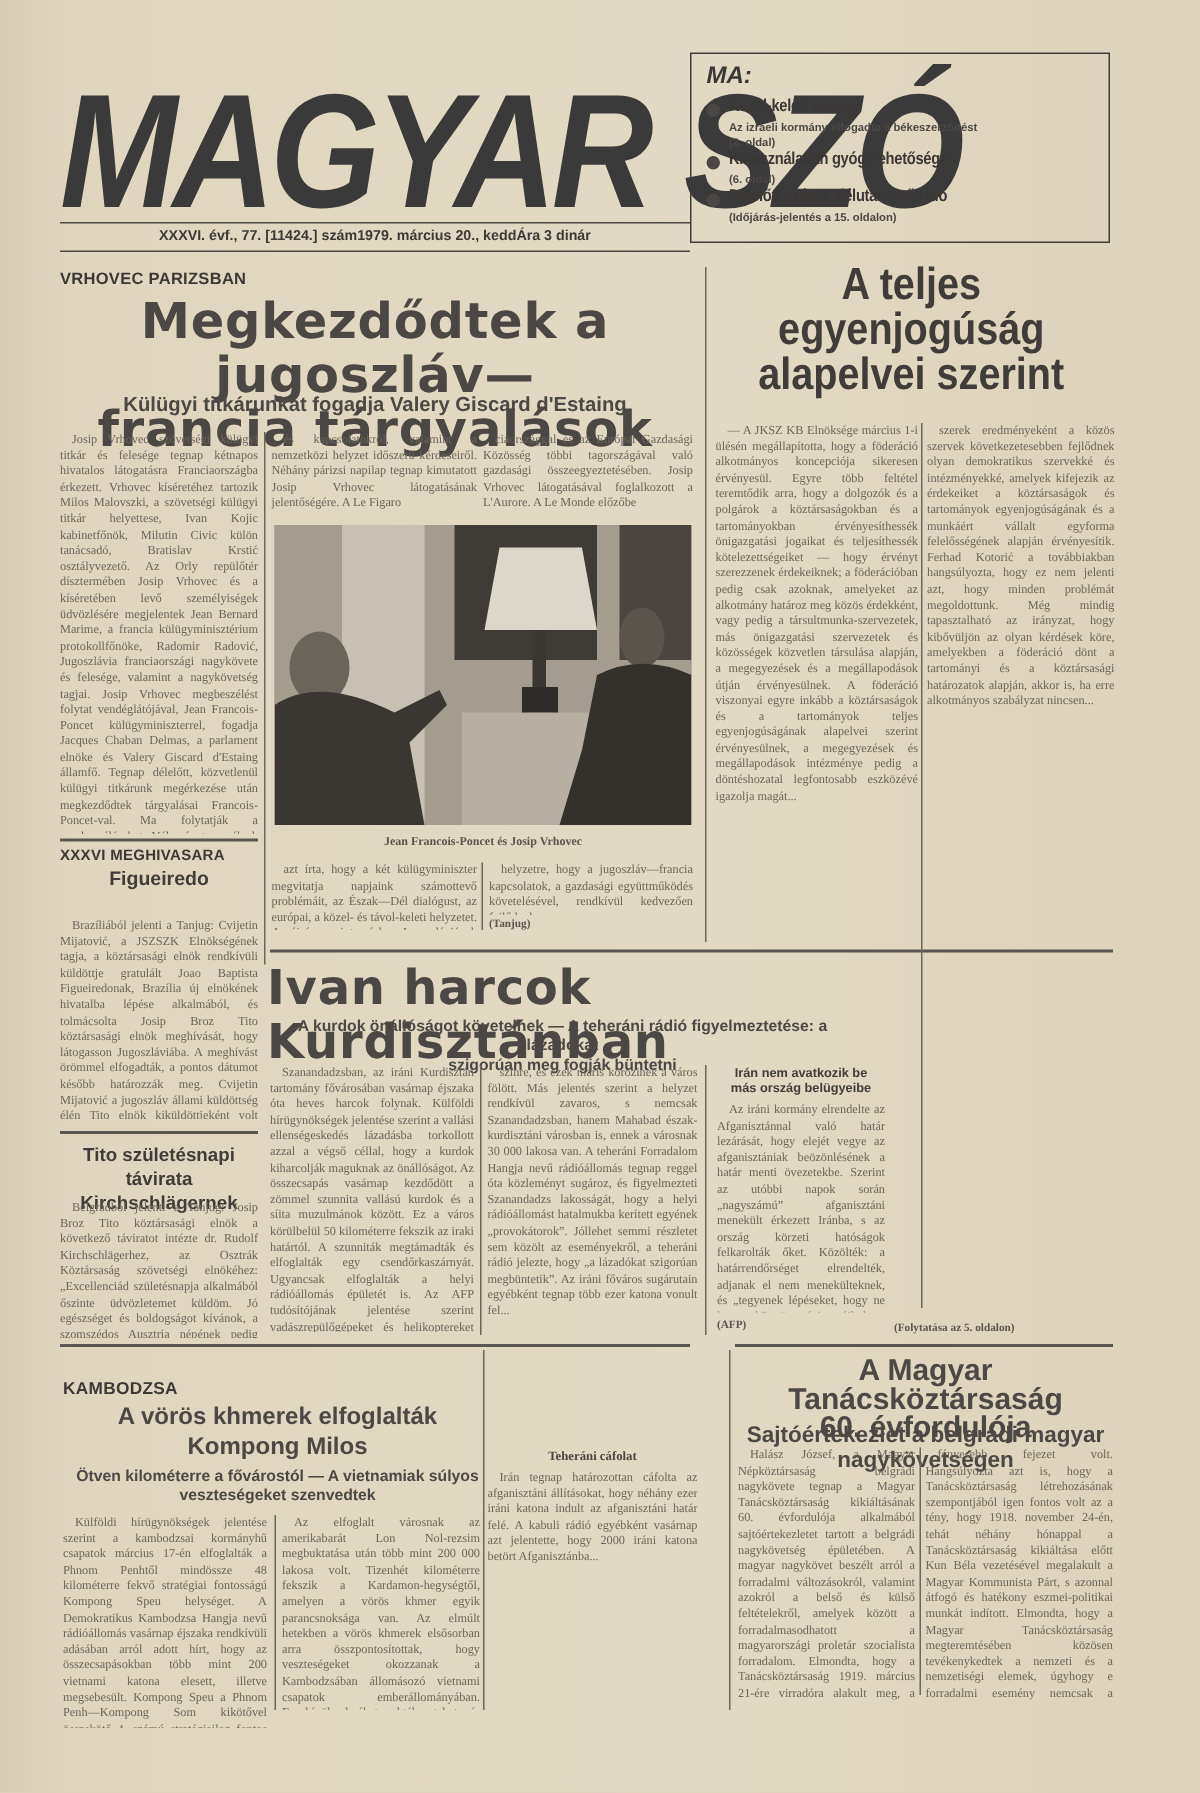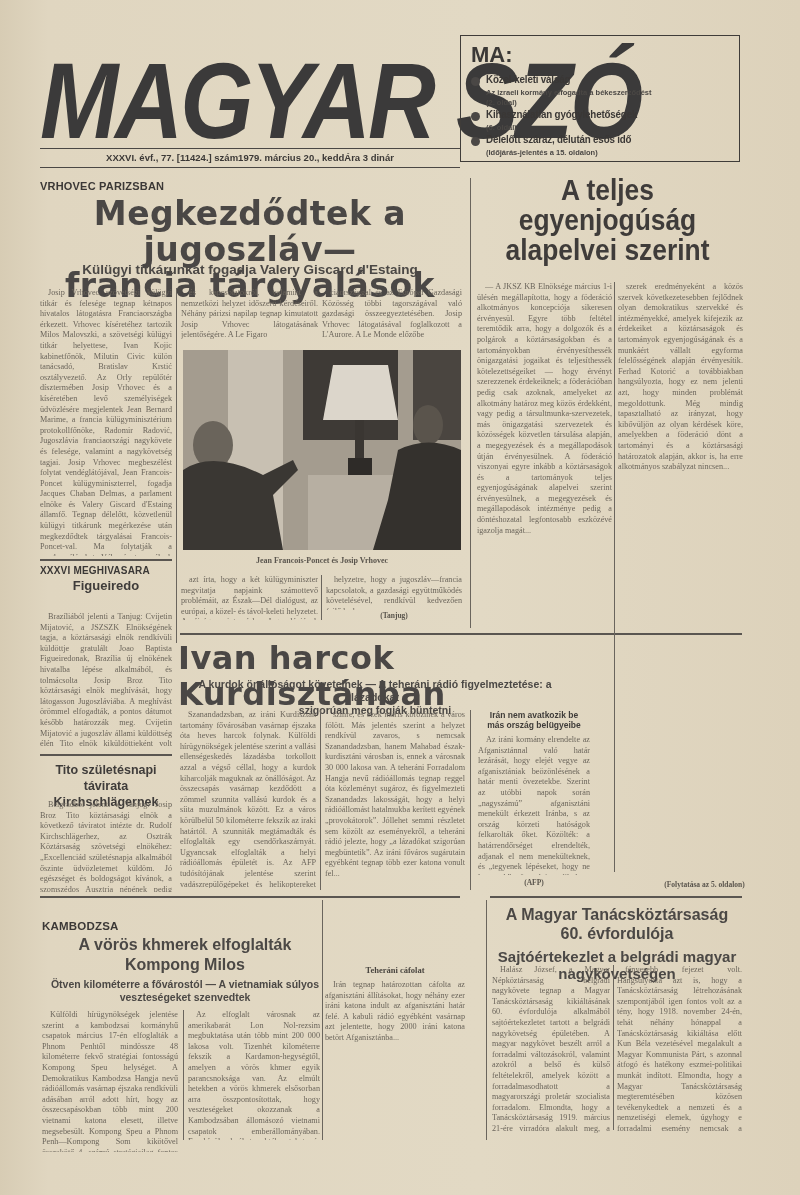--- a/index.html
+++ b/index.html
@@ -18,37 +18,37 @@
     font-family: "Liberation Sans", sans-serif; font-weight: 900; font-style: italic;
     font-size: 94px; letter-spacing: -3px; color: #3b3a3a; line-height: 105px;
     transform: scaleY(1.15); transform-origin: top left;
     white-space: nowrap;
   }
   .mast-rule { left: 40px; width: 420px; height: 0; border-top: 1.5px solid #4a4744; }
   .mast-info { left: 40px; top: 152px; width: 420px; display: flex; justify-content: center;
     font-family: "Liberation Sans", sans-serif; font-weight: bold; font-size: 9.5px; color: #3b3836; }
   
   .ma-box { left: 460px; top: 35px; width: 280px; height: 127px; border: 1.5px solid #3f3c39; box-sizing: border-box; padding: 6px 10px; }
-  .ma-title { font-family: "Liberation Sans", sans-serif; font-weight: bold; font-size: 22px; color: #3a3836; margin-bottom: 5px; }
+  .ma-title { font-family: "Liberation Sans", sans-serif; font-weight: bold; font-size: 16px; color: #3a3836; margin-bottom: 5px; font-style: italic; }
   .ma-item { display: flex; align-items: flex-start; margin-bottom: 2px; }
   .ma-bullet { width: 9px; height: 9px; border-radius: 50%; background: #4a4745; margin: 4px 6px 0 0; flex: none; }
   .ma-head { font-family: "Liberation Sans", sans-serif; font-weight: bold; font-size: 11.5px; letter-spacing: -0.2px; color: #3a3735; transform: scaleX(0.85); transform-origin: left; white-space: nowrap; }
   .ma-sub { font-family: "Liberation Sans", sans-serif; font-weight: bold; font-size: 7.5px; color: #4a4744; padding-left: 15px; line-height: 10px; }
   
   .kicker { font-family: "Liberation Sans", sans-serif; font-weight: bold; font-size: 11px; color: #3b3836; letter-spacing: 0.2px; }
   .h-rounded { font-family: "DejaVu Sans", sans-serif; font-weight: bold; color: #4a4745; text-align: center; letter-spacing: 0.5px; }
   .h-condensed { font-family: "Liberation Sans", sans-serif; font-weight: bold; color: #3f3c3a; text-align: center; transform-origin: center; }
   .h-sub { font-family: "Liberation Sans", sans-serif; font-weight: bold; color: #4b4845; text-align: center; }
   .body-text { font-size: 8.2px; line-height: 10.6px; color: #6b655b; text-align: justify; overflow: hidden; }
   .body-text p { margin: 0; text-indent: 8px; }
   .vrule { width: 0; border-left: 1px solid #6a655d; }
   .hrule { height: 0; border-top: 2px solid #5a5651; }
   .photo { background: #8f887d; overflow: hidden; }
   .caption { font-size: 8px; font-weight: bold; color: #5a554d; text-align: center; }
-  .byline { font-size: 7.5px; font-weight: bold; color: #5a554d; text-align: center; }
+  .byline { font-size: 7.5px; font-weight: bold; color: #5a554d; text-align: left; }
 </style>
 </head>
 <body>
 
 <div class="page">
 
   <div class="abs masthead-title">MAGYAR SZÓ</div>
   <div class="abs mast-rule" style="top:148px"></div>
   <div class="abs mast-info">
     <span>XXXVI. évf., 77. [11424.] szám</span>
@@ -180,21 +180,21 @@
     <div>A teljes egyenjogúság</div>
     <div>alapelvei szerint</div>
   </div>
   <div class="abs body-text" style="left:477px;top:282px;width:135px;height:350px">
       <p>— A JKSZ KB Elnöksége március 1-i ülésén megállapította, hogy a föderáció alkotmányos koncepciója sikeresen érvényesül. Egyre több feltétel teremtődik arra, hogy a dolgozók és a polgárok a köztársaságokban és a tartományokban érvényesíthessék önigazgatási jogaikat és teljesíthessék kötelezettségeiket — hogy érvényt szerezzenek érdekeiknek; a föderációban pedig csak azoknak, amelyeket az alkotmány határoz meg közös érdekként, vagy pedig a társultmunka-szervezetek, más önigazgatási szervezetek és közösségek közvetlen társulása alapján, a megegyezések és a megállapodások útján érvényesülnek. A föderáció viszonyai egyre inkább a köztársaságok és a tartományok teljes egyenjogúságának alapelvei szerint érvényesülnek, a megegyezések és megállapodások intézménye pedig a döntéshozatal legfontosabb eszközévé igazolja magát...</p>
     </div>
   <div class="abs vrule" style="left:614px;top:282px;height:590px"></div>
   <div class="abs body-text" style="left:618px;top:282px;width:125px;height:540px">
       <p>szerek eredményeként a közös szervek következetesebben fejlődnek olyan demokratikus szervekké és intézményekké, amelyek kifejezik az érdekeiket a köztársaságok és tartományok egyenjogúságának és a munkáért vállalt egyforma felelősségének alapján érvényesítik. Ferhad Kotorić a továbbiakban hangsúlyozta, hogy ez nem jelenti azt, hogy minden problémát megoldottunk. Még mindig tapasztalható az irányzat, hogy kibővüljön az olyan kérdések köre, amelyekben a föderáció dönt a tartományi és a köztársasági határozatok alapján, akkor is, ha erre alkotmányos szabályzat nincsen...</p>
     </div>
-  <div class="abs byline" style="left:642px;top:880px;width:125px;text-align:center">(Folytatása az 5. oldalon)</div>
+  <div class="abs byline" style="left:596px;top:880px;width:125px;text-align:left">(Folytatása az 5. oldalon)</div>
 
   <div class="abs kicker" style="left:42px;top:920px;font-size:11.5px">KAMBODZSA</div>
   <div class="abs h-sub" style="left:40px;top:935px;width:290px;font-size:16px;line-height:20px">
     <div>A vörös khmerek elfoglalták</div>
     <div>Kompong Milos</div>
   </div>
   <div class="abs h-sub" style="left:40px;top:978px;width:290px;font-size:10.5px;line-height:13px">
     <div>Ötven kilométerre a fővárostól — A vietnamiak súlyos</div>
     <div>veszteségeket szenvedtek</div>
   </div>
@@ -202,21 +202,21 @@
       <p>Külföldi hírügynökségek jelentése szerint a kambodzsai kormányhű csapatok március 17-én elfoglalták a Phnom Penhtől mindössze 48 kilométerre fekvő stratégiai fontosságú Kompong Speu helységet. A Demokratikus Kambodzsa Hangja nevű rádióállomás vasárnap éjszaka rendkívüli adásában arról adott hírt, hogy az összecsapásokban több mint 200 vietnami katona elesett, illetve megsebesült. Kompong Speu a Phnom Penh—Kompong Som kikötővel összekötő 4. számú stratégiailag fontos út mentén fekszik.</p>
     </div>
   <div class="abs vrule" style="left:183px;top:1010px;height:130px"></div>
   <div class="abs body-text" style="left:188px;top:1010px;width:132px;height:130px">
       <p>Az elfoglalt városnak az amerikabarát Lon Nol-rezsim megbuktatása után több mint 200 000 lakosa volt. Tizenhét kilométerre fekszik a Kardamon-hegységtől, amelyen a vörös khmer egyik parancsnoksága van. Az elmúlt hetekben a vörös khmerek elsősorban arra összpontosítottak, hogy veszteségeket okozzanak a Kambodzsában állomásozó vietnami csapatok emberállományában. Erenkívül aknákat rakták utakat, és rajtaütésszerű támadásokat intéztek kisebb lakott települések ellen.</p>
     </div>
   <div class="abs vrule" style="left:322px;top:900px;height:240px"></div>
 
   <div class="abs hrule" style="left:490px;top:896px;width:252px"></div>
   <div class="abs vrule" style="left:486px;top:900px;height:240px"></div>
-  <div class="abs h-sub" style="left:492px;top:905px;width:250px;font-size:16px;line-height:19px">
+  <div class="abs h-sub" style="left:492px;top:905px;width:250px;font-size:20px;line-height:19px">
     <div>A Magyar Tanácsköztársaság</div>
     <div>60. évfordulója</div>
   </div>
   <div class="abs h-sub" style="left:492px;top:948px;width:250px;font-size:15px">Sajtóértekezlet a belgrádi magyar nagykövetségen</div>
   <div class="abs body-text" style="left:492px;top:965px;width:118px;height:168px">
       <p>Halász József, a Magyar Népköztársaság belgrádi nagykövete tegnap a Magyar Tanácsköztársaság kikiáltásának 60. évfordulója alkalmából sajtóértekezletet tartott a belgrádi nagykövetség épületében. A magyar nagykövet beszélt arról a forradalmi változásokról, valamint azokról a belső és külső feltételekről, amelyek között a forradalmasodhatott a magyarországi proletár szocialista forradalom. Elmondta, hogy a Tanácsköztársaság 1919. március 21-ére virradóra alakult meg, a köztársaság mindössze 133 napig élt. Halász József hangsúlyozta, hogy a magyar nemzet történelmében ez az időszak az egyik legdicsőbb és leg-</p>
     </div>
   <div class="abs vrule" style="left:613px;top:965px;height:165px"></div>
   <div class="abs body-text" style="left:617px;top:965px;width:125px;height:168px">
       <p>fényesebb fejezet volt. Hangsúlyozta azt is, hogy a Tanácsköztársaság létrehozásának szempontjából igen fontos volt az a tény, hogy 1918. november 24-én, tehát néhány hónappal a Tanácsköztársaság kikiáltása előtt Kun Béla vezetésével megalakult a Magyar Kommunista Párt, s azonnal átfogó és hatékony eszmei-politikai munkát indított. Elmondta, hogy a Magyar Tanácsköztársaság megteremtésében közösen tevékenykedtek a nemzeti és a nemzetiségi elemek, úgyhogy e forradalmi esemény nemcsak a magyar nép, hanem a nemzetközi haladó erők érdeme is. A sajtótájékoztató végén rövid dokumentumfilmet mutattak be az akkori forradalmi napokról.</p>

